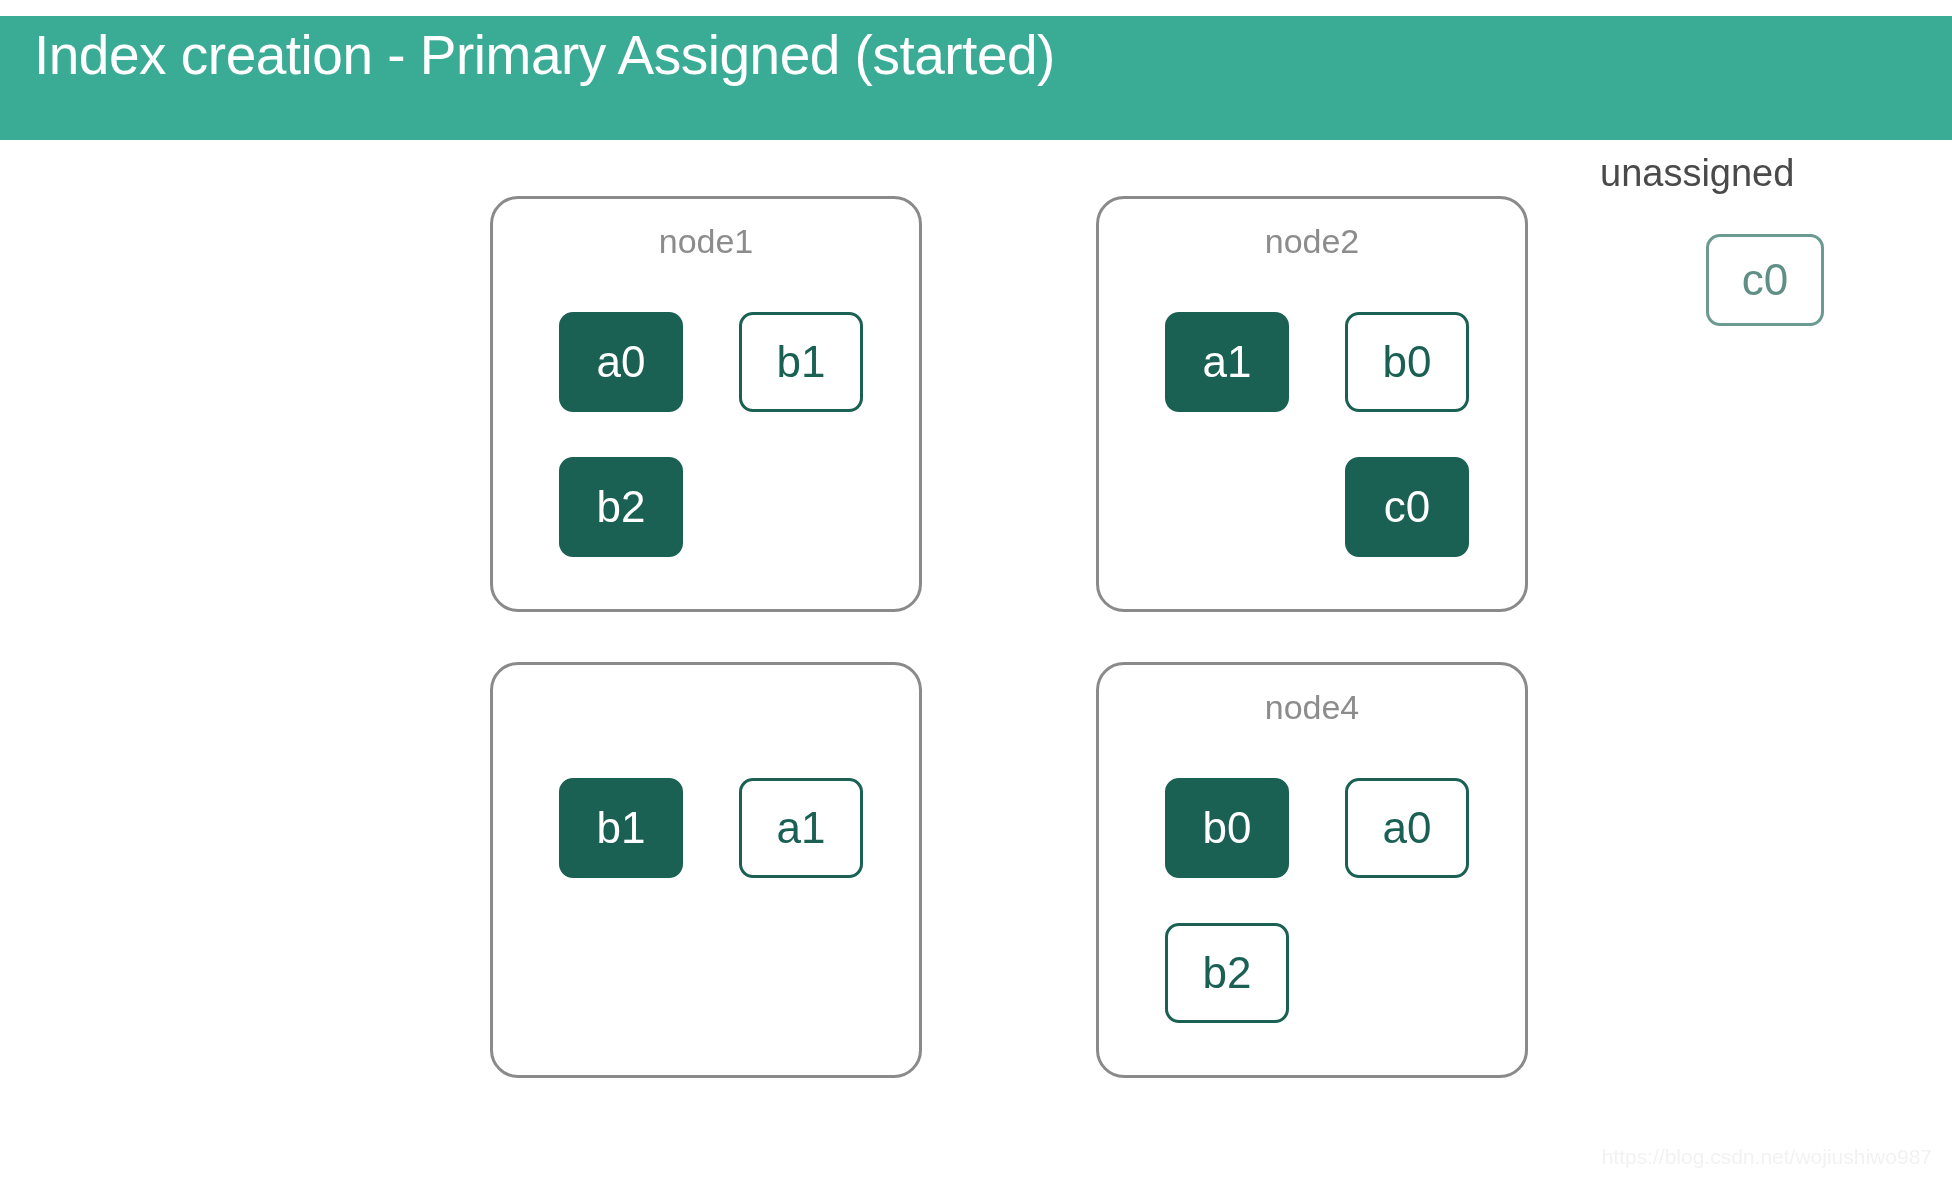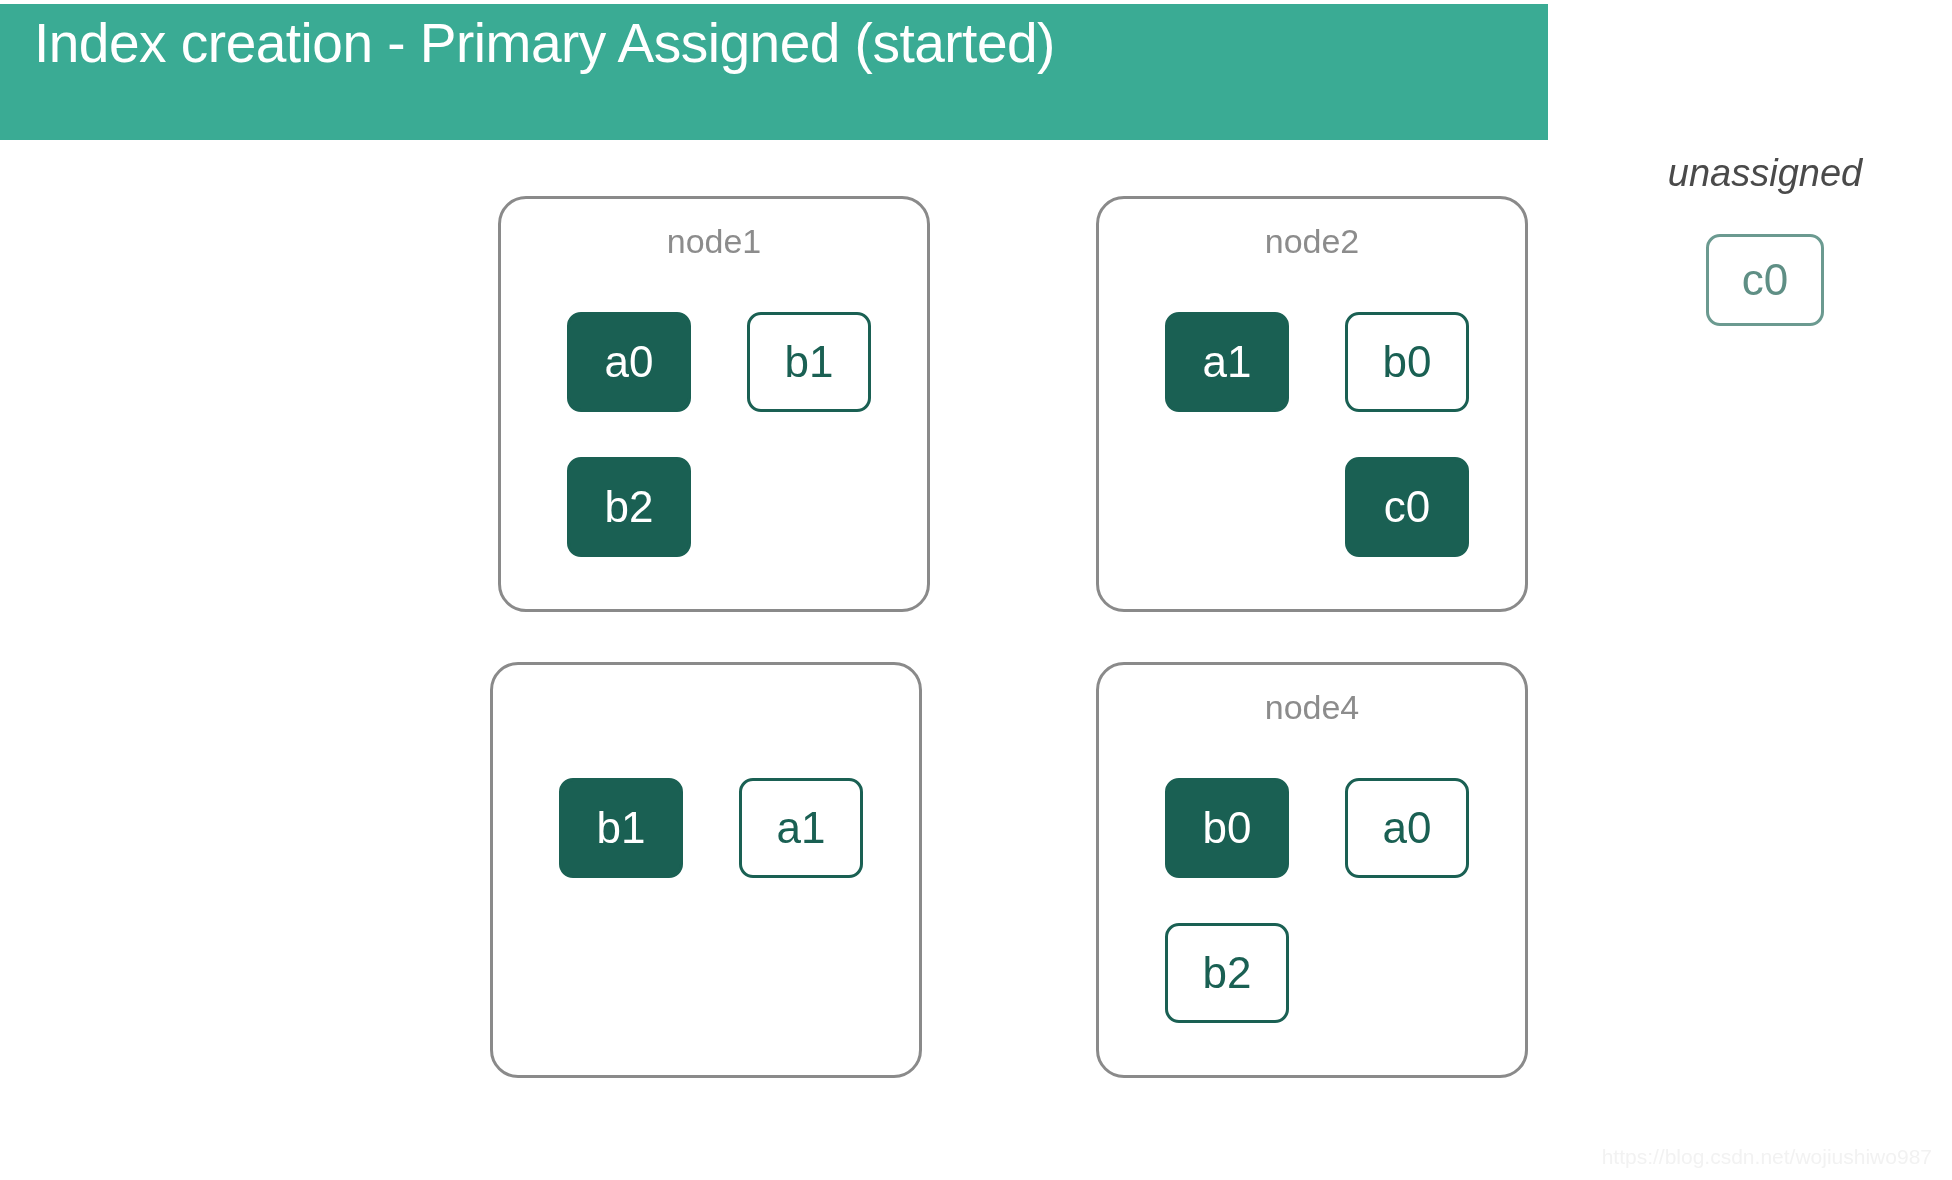--- a/index.html
+++ b/index.html
@@ -13,22 +13,22 @@
     position: relative;
     overflow: hidden;
     font-family: "Liberation Sans", sans-serif;
     -webkit-font-smoothing: antialiased;
   }
 
   
   #header-bar {
     position: absolute;
     left: 0;
-    top: 4px;
-    width: 1548px;
+    top: 16px;
+    width: 1952px;
     height: 140px;
     background: #3aab94;
   }
   #header-title {
     position: absolute;
     left: 34px;
     top: 8px;
     font-size: 55px;
     line-height: 62px;
     color: #ffffff;
@@ -111,25 +111,23 @@
   }
 
   
   #unassigned-group {
     position: absolute;
     left: 1600px;
     top: 10px;
     width: 330px;
   }
   #unassigned-label {
-    text-align: center;
     font-size: 38px;
     line-height: 46px;
     color: #4a4a4a;
-    font-style: italic;
   }
   #unassigned-items {
     margin-top: 38px;
     display: flex;
     flex-direction: row;
     justify-content: center;
   }
   .shard.unassigned {
     position: relative;
     background: #ffffff;
@@ -153,21 +151,21 @@
 </style>
 </head>
 <body>
 
 <div id="header-bar">
   <div id="header-title">Index creation - Primary Assigned (started)</div>
 </div>
 
 <div id="canvas">
 
-  <div class="node-box" style="left:490px; top:56px;margin-left:8px;">
+  <div class="node-box" style="left:490px; top:56px;">
     <div class="node-label">node1</div>
     <div class="node-grid">
       <div class="shard-row">
         <div class="slot">
           <div class="shard primary">a0</div>
         </div>
         <div class="slot right">
           <div class="shard replica">b1</div>
         </div>
       </div>

